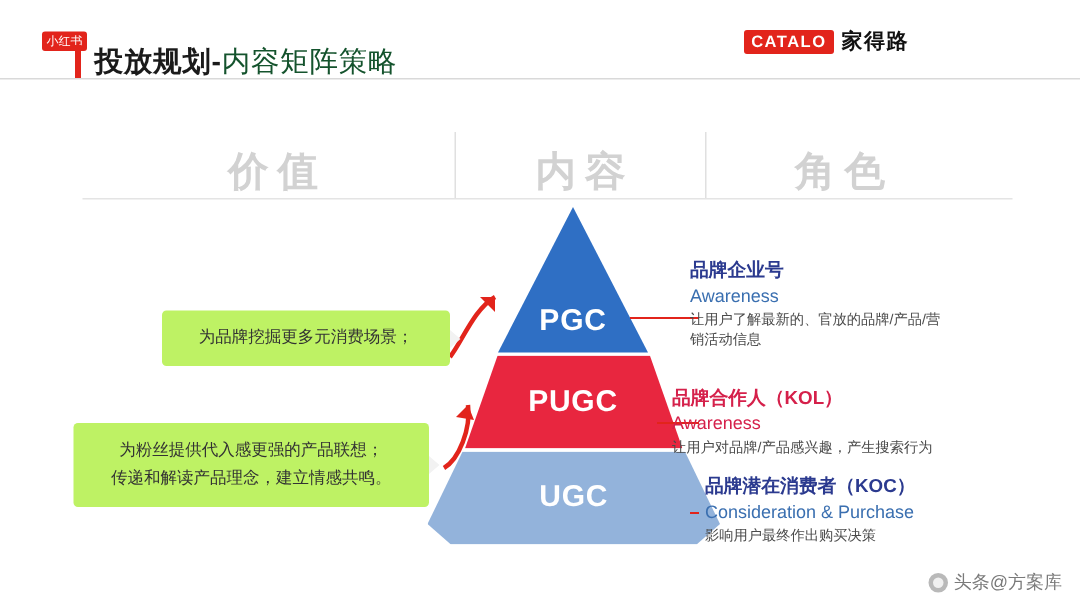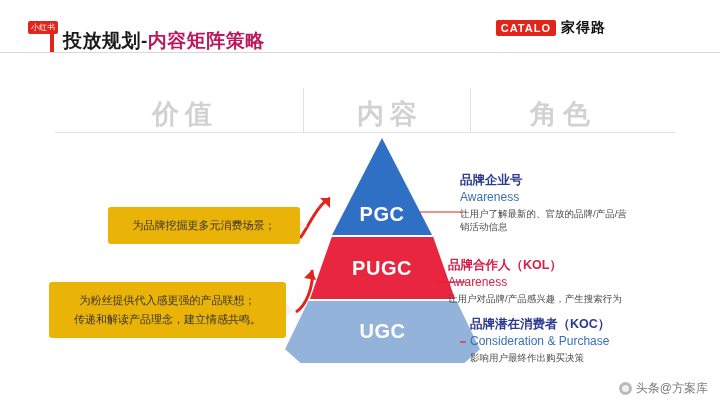--- a/index.html
+++ b/index.html
@@ -39,21 +39,21 @@
   .title-row{
     position:absolute;left:30px;top:18px;display:flex;align-items:center;
   }
   .title-bar{
     width:4px;height:22px;background:#e2241b;margin-right:9px;
   }
   .title-main{
     font-size:19px;font-weight:bold;color:#1a1a1a;letter-spacing:.5px;
   }
   .title-sub{
-    font-size:19px;font-weight:bold;color:#be185d;letter-spacing:.5px;
+    font-size:19px;font-weight:normal;color:#14532d;letter-spacing:.5px;
   }
   .header-rule{
     position:absolute;left:0;top:52px;width:720px;height:1px;background:#d9d9d9;
   }
   
   .colhead{
     position:absolute;font-size:27px;color:#d2d2d2;font-weight:bold;
     letter-spacing:6px;
   }
   .colhead.c1{left:152px;top:96px;}
@@ -77,21 +77,21 @@
   
   .desc{position:absolute;width:228px;}
   .desc .h{font-size:12.5px;font-weight:bold;color:#2b3a8f;line-height:17px;}
   .desc .h.red{color:#d5204a;}
   .desc .h.blue2{color:#2b3a8f;}
   .desc .e{font-size:12px;color:#3a6fb0;line-height:16px;}
   .desc .e.red{color:#d5204a;}
   .desc .b{font-size:9.5px;color:#4a4a4a;line-height:13px;margin-top:2px;}
   
   .callout{
-    position:absolute;background:#eab308;border-radius:3px;
+    position:absolute;background:#bef264;border-radius:3px;
     padding:9px 11px;color:#333;font-size:11px;line-height:19px;
     text-align:center;
   }
   .callout .tail{
     position:absolute;right:-7px;top:50%;margin-top:-6px;
     width:0;height:0;border-top:6px solid transparent;
     border-bottom:6px solid transparent;border-left:7px solid #f2f2f2;
   }
   
   .conn{position:absolute;left:0;top:0;width:720px;height:405px;pointer-events:none;}

